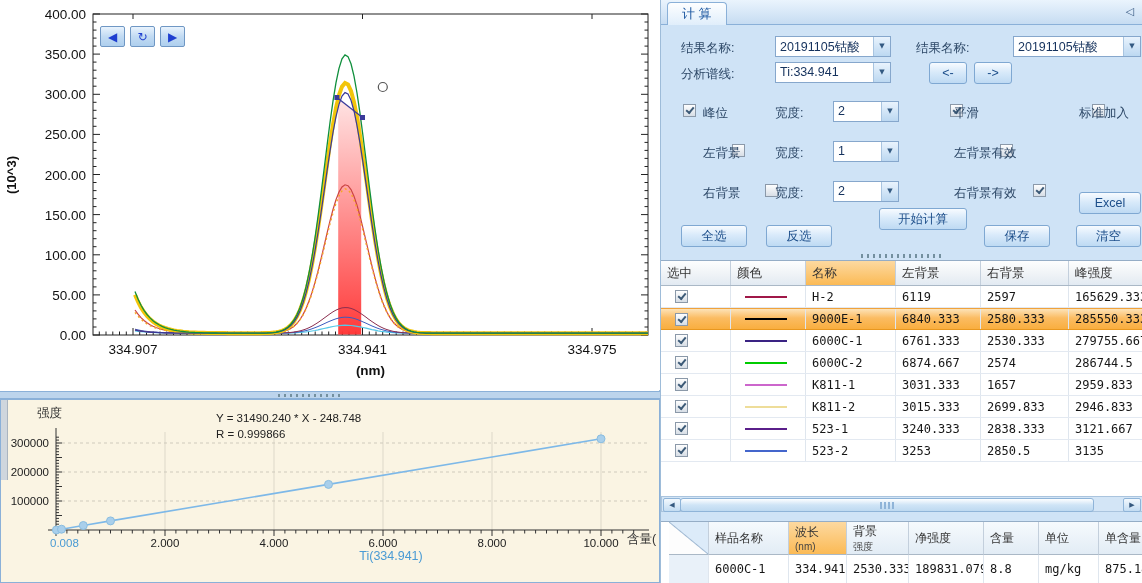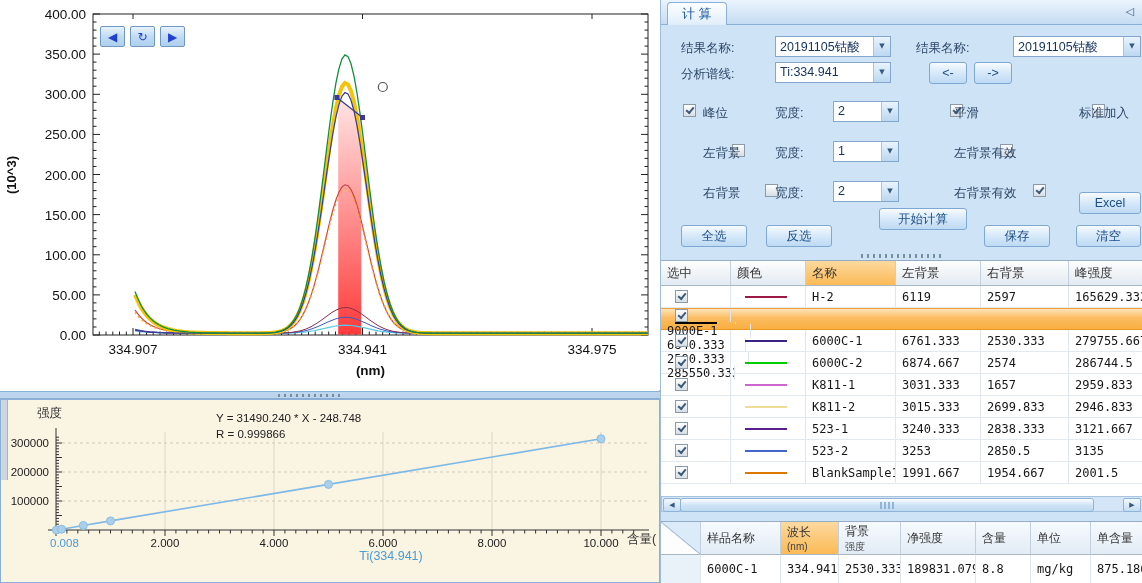--- a/index.html
+++ b/index.html
@@ -43,41 +43,41 @@
   .cb{display:inline-block;width:13px;height:13px;border:1px solid #8b99a9;box-sizing:border-box;
        background:linear-gradient(#fefefe,#d7dee6);position:relative;vertical-align:-2px;}
   .cb.on::after{content:"";position:absolute;left:2px;top:2px;width:6px;height:3px;
        border-left:2px solid #3c5a77;border-bottom:2px solid #3c5a77;transform:rotate(-50deg);}
   .vgrip{position:absolute;top:254px;left:200px;width:80px;height:4px;
        background:repeating-linear-gradient(90deg,#74909f 0 2px,transparent 2px 6px);}
   
   .main-table{position:absolute;left:0;top:260px;width:482px;height:235px;background:#fff;
        border-top:1px solid #95adc6;overflow:hidden;}
   .mt-row{display:flex;height:21px;background:#fff;border-bottom:1px solid #e3e9f1;}
-  .mt-row.sel{background:linear-gradient(#fde3b8,#fbbc62 45%,var(--sel,#f9ae3f));border-top:1px solid #f0a23c;border-bottom:1px solid #e8971f;height:20px;flex-direction:column;}
+  .mt-row.sel{background:linear-gradient(#fde3b8,#fbbc62 45%,var(--sel,#f9ae3f));border-top:1px solid #f0a23c;border-bottom:1px solid #e8971f;height:20px;}
   .mt-head{height:24px;border-bottom:1px solid #aab8c6;}
   .mt-cell{box-sizing:border-box;border-right:1px solid #dfe6ee;display:flex;align-items:center;overflow:hidden;flex:none;}
   .mt-hcell{background:linear-gradient(#fdfefe,#eef2f6 60%,#e2eaf2);color:#333;font-size:12.5px;
        padding-left:6px;border-right:1px solid #c3cfdc;}
   .mt-hcell.hl{background:linear-gradient(#fdd9a0,var(--hl,#fbba55));}
   .mt-cell.tx{font-family:"DejaVu Sans Mono","Liberation Mono",monospace;font-size:12px;color:#161616;padding-left:6px;}
   .mt-cell .cb{margin-left:14px;}
   .swatch{display:inline-block;width:42px;height:0;border-top:2px solid #000;margin-left:14px;}
   
   .hscroll{position:absolute;left:0;top:496px;width:482px;height:16px;background:#d3e5f6;border:1px solid #aac4de;box-sizing:border-box;}
   .hs-arrow{position:absolute;top:1px;width:16px;height:12px;background:linear-gradient(#f2f8fd,#c3dcf2);
        border:1px solid #8fb4d8;border-radius:2px;text-align:center;font-size:7px;line-height:12px;color:#35597f;
        font-family:"DejaVu Sans",sans-serif;}
   .hs-thumb{position:absolute;left:18px;top:1px;width:412px;height:12px;border:1px solid #8fb4d8;border-radius:3px;
        background:linear-gradient(#fdfeff,#cfe4f6 50%,#bed9f0);}
   .hs-grip{position:absolute;left:50%;top:3px;width:14px;height:7px;margin-left:-7px;
        background:repeating-linear-gradient(90deg,#8fb4d8 0 2px,transparent 2px 4px);}
   
   .result-table{position:absolute;left:0;top:521px;width:482px;height:62px;background:#fff;border-top:1px solid #95adc6;overflow:hidden;}
-  .rt-row{display:flex;}
+  .rt-row{display:flex;margin-left:8px;}
   .rt-cell{box-sizing:border-box;border-right:1px solid #c3cfdc;flex:none;overflow:hidden;}
   .rt-hcell{background:linear-gradient(#f6fafd,#e2ecf5);height:33px;display:flex;flex-direction:column;
        justify-content:center;padding-left:6px;font-size:12px;color:#333;border-bottom:1px solid #aab8c6;}
   .rt-hcell.hl{background:linear-gradient(#fdd9a0,var(--hl,#fbba55));}
   .rt-hcell .sub{font-size:10px;color:#444;}
   .rt-corner{background:linear-gradient(to top right,#fdfdfd 48%,#9fb8d2 50%,#dcebf9 52%);}
   .rt-dcell{height:28px;display:flex;align-items:center;padding-left:6px;border-right:1px solid #dfe6ee;
        font-family:"DejaVu Sans Mono","Liberation Mono",monospace;font-size:12px;color:#161616;}
   .rt-dfirst{background:#e9f1f9;}
   svg text{font-family:"Liberation Sans","DejaVu Sans",sans-serif;}
@@ -595,32 +595,20 @@
             <span class="cb on"></span>
           </div>
           <div class="mt-cell" style="width:75px">
             <span class="swatch" style="border-top-color:#4466cc"></span>
           </div>
           <div class="mt-cell tx" style="width:90px">523-2</div>
           <div class="mt-cell tx" style="width:85px">3253</div>
           <div class="mt-cell tx" style="width:88px">2850.5</div>
           <div class="mt-cell tx" style="width:74px">3135</div>
         </div>
-        <div class="mt-row">
-          <div class="mt-cell" style="width:70px">
-            <span class="cb on"></span>
-          </div>
-          <div class="mt-cell" style="width:75px">
-            <span class="swatch" style="border-top-color:#dd7700"></span>
-          </div>
-          <div class="mt-cell tx" style="width:90px">BlankSample1</div>
-          <div class="mt-cell tx" style="width:85px">1991.667</div>
-          <div class="mt-cell tx" style="width:88px">1954.667</div>
-          <div class="mt-cell tx" style="width:74px">2001.5</div>
-        </div>
       </div>
 
     <div class="hscroll">
       <span class="hs-arrow" style="left:1px">◀</span>
       <span class="hs-thumb">
           <span class="hs-grip"></span>
         </span>
       <span class="hs-arrow" style="right:1px">▶</span>
     </div>
 

